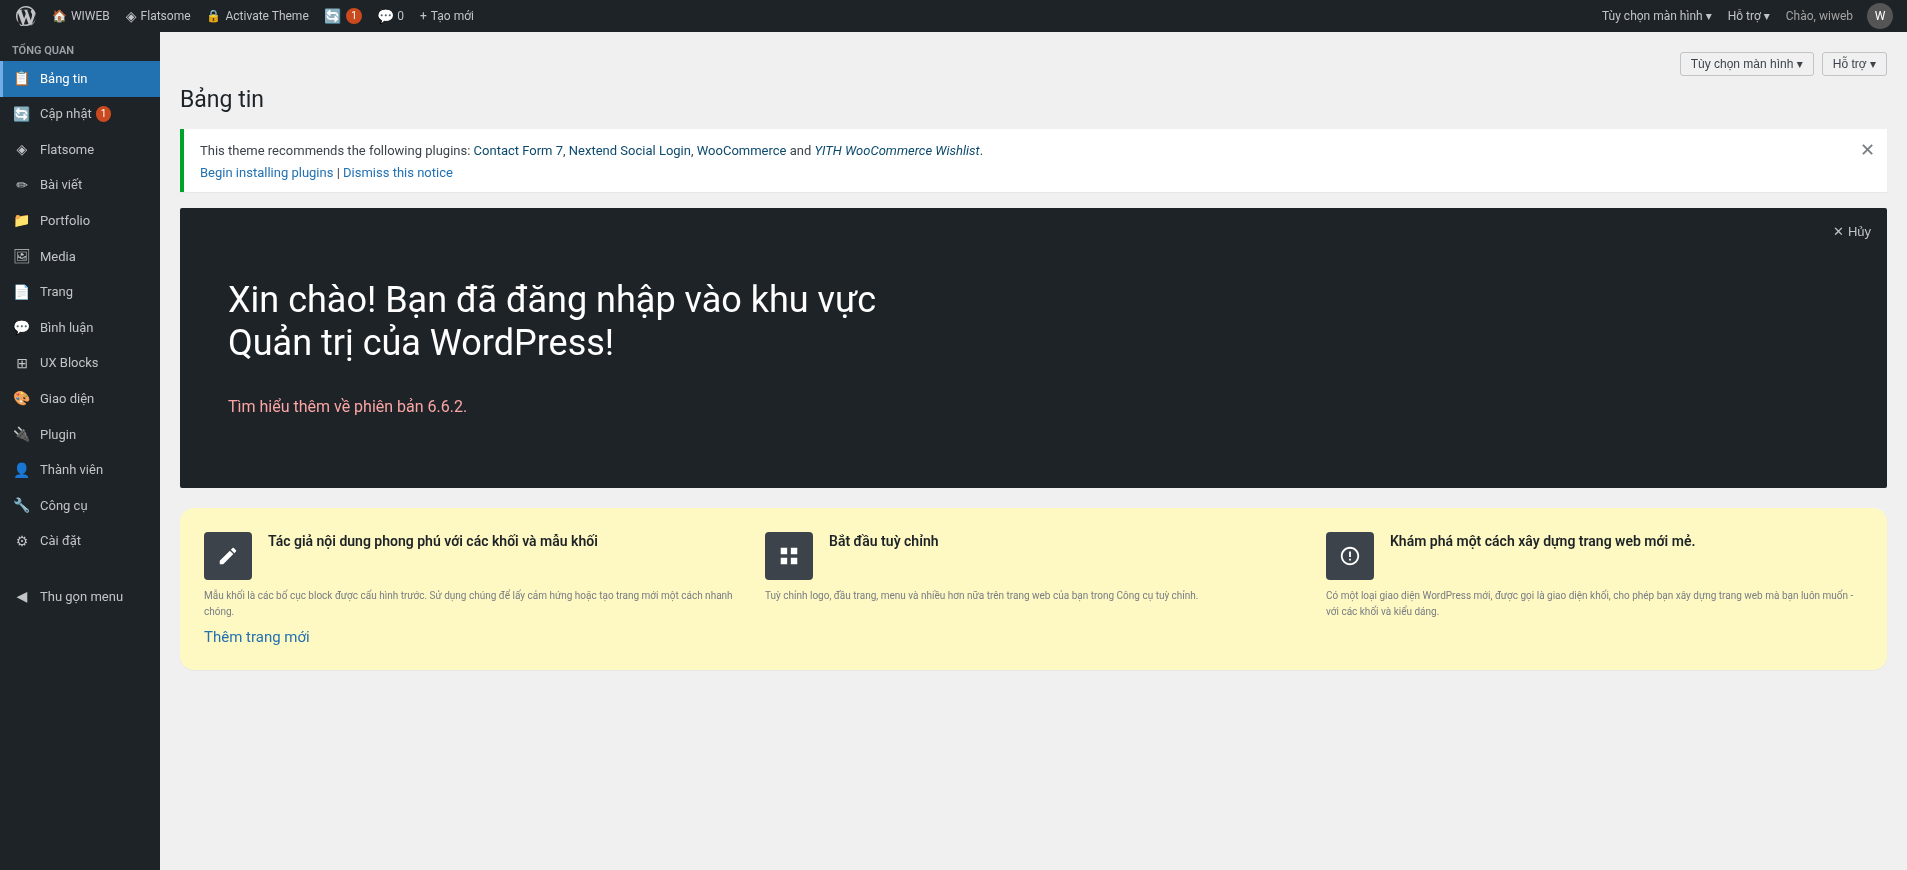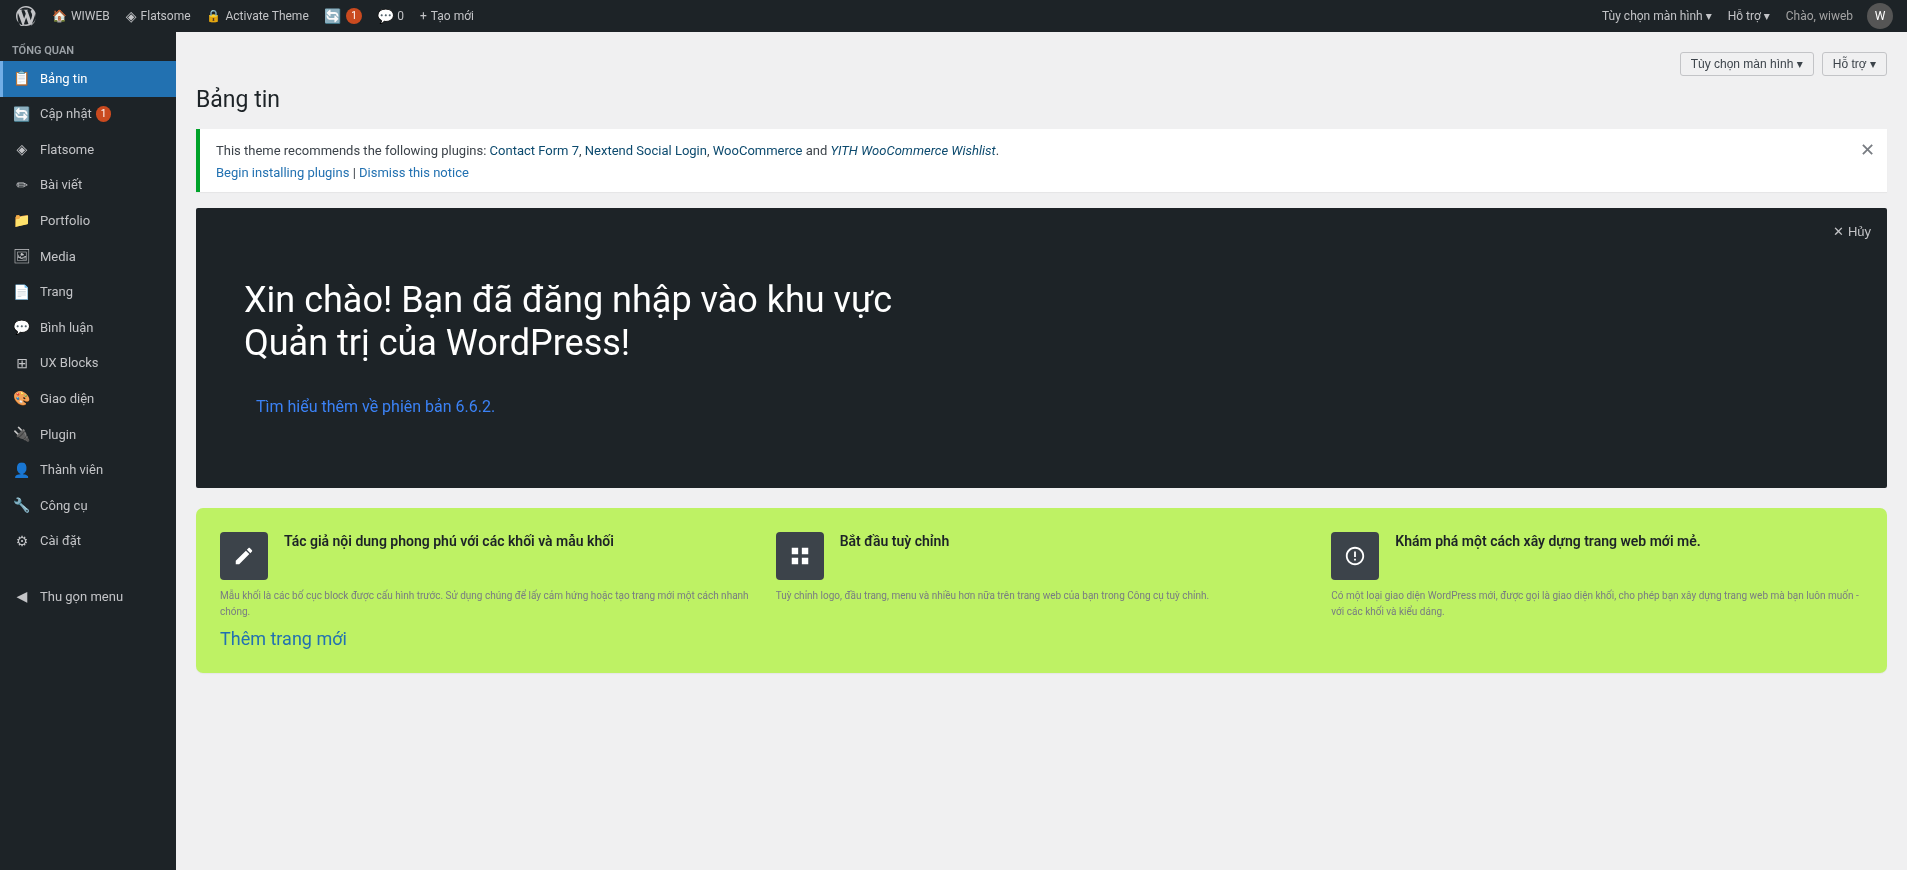--- a/index.html
+++ b/index.html
@@ -47,21 +47,21 @@
 
     
     .wp-layout {
       display: flex;
       margin-top: 32px;
       min-height: calc(100vh - 32px);
     }
 
     
     #adminmenu {
-      width: 176px;
+      width: 160px;
       background: #1d2327;
       min-height: calc(100vh - 32px);
       flex-shrink: 0;
       padding-top: 0;
     }
     .menu-item {
       display: flex;
       align-items: center;
       padding: 8px 12px;
       color: #c3c4c7;
@@ -184,30 +184,30 @@
       font-weight: 400;
       color: #fff;
       line-height: 1.2;
       margin-bottom: 32px;
       max-width: 700px;
     }
     .welcome-subtitle {
       font-size: 16px;
       color: #c3c4c7;
     }
-    .welcome-subtitle a { color: #3b82f6; text-decoration: none; margin-left: 12px; }
+    .welcome-subtitle a { color: #fca5a5; text-decoration: none; }
 
     
     .feature-cards {
       display: grid;
       grid-template-columns: repeat(3, 1fr);
       gap: 24px;
-      background: #bef264;
+      background: #fef9c3;
       padding: 24px;
-      border-radius: 7px;
+      border-radius: 14px;
       box-shadow: 0 1px 1px rgba(0,0,0,.04);
     }
     .feature-card {
       display: flex;
       flex-direction: column;
       gap: 8px;
     }
     .feature-card-header {
       display: flex;
       align-items: flex-start;
@@ -233,21 +233,21 @@
       font-weight: 600;
       color: #1d2327;
       line-height: 1.4;
     }
     .feature-card-desc {
       font-size: 10px;
       color: #787c82;
       line-height: 1.6;
     }
     .feature-card-link { 
-      font-size: 18px;
+      font-size: 15px;
       color: #2271b1;
       text-decoration: none;
       cursor: pointer;
     }
   </style>
 </head>
 <body>
 
 <div id="wpadminbar">
   <div class="adminbar-item">

